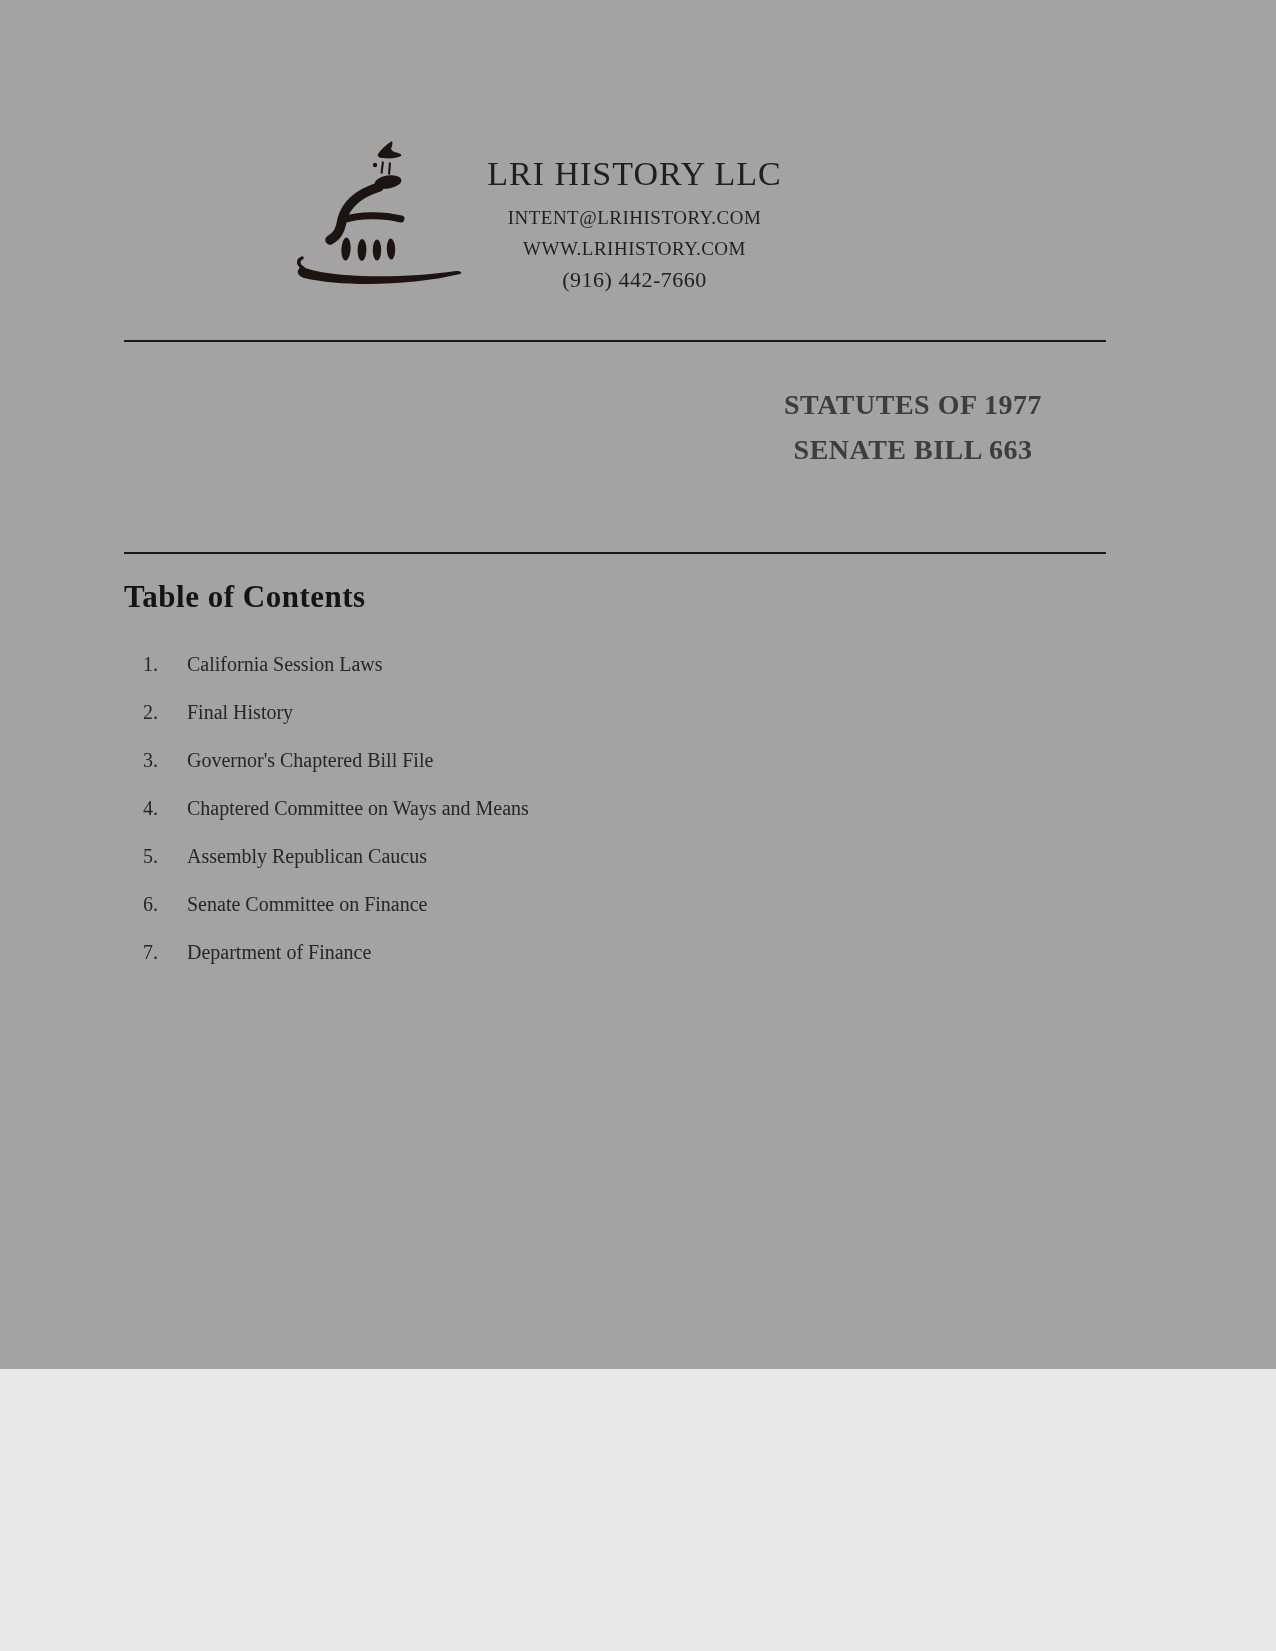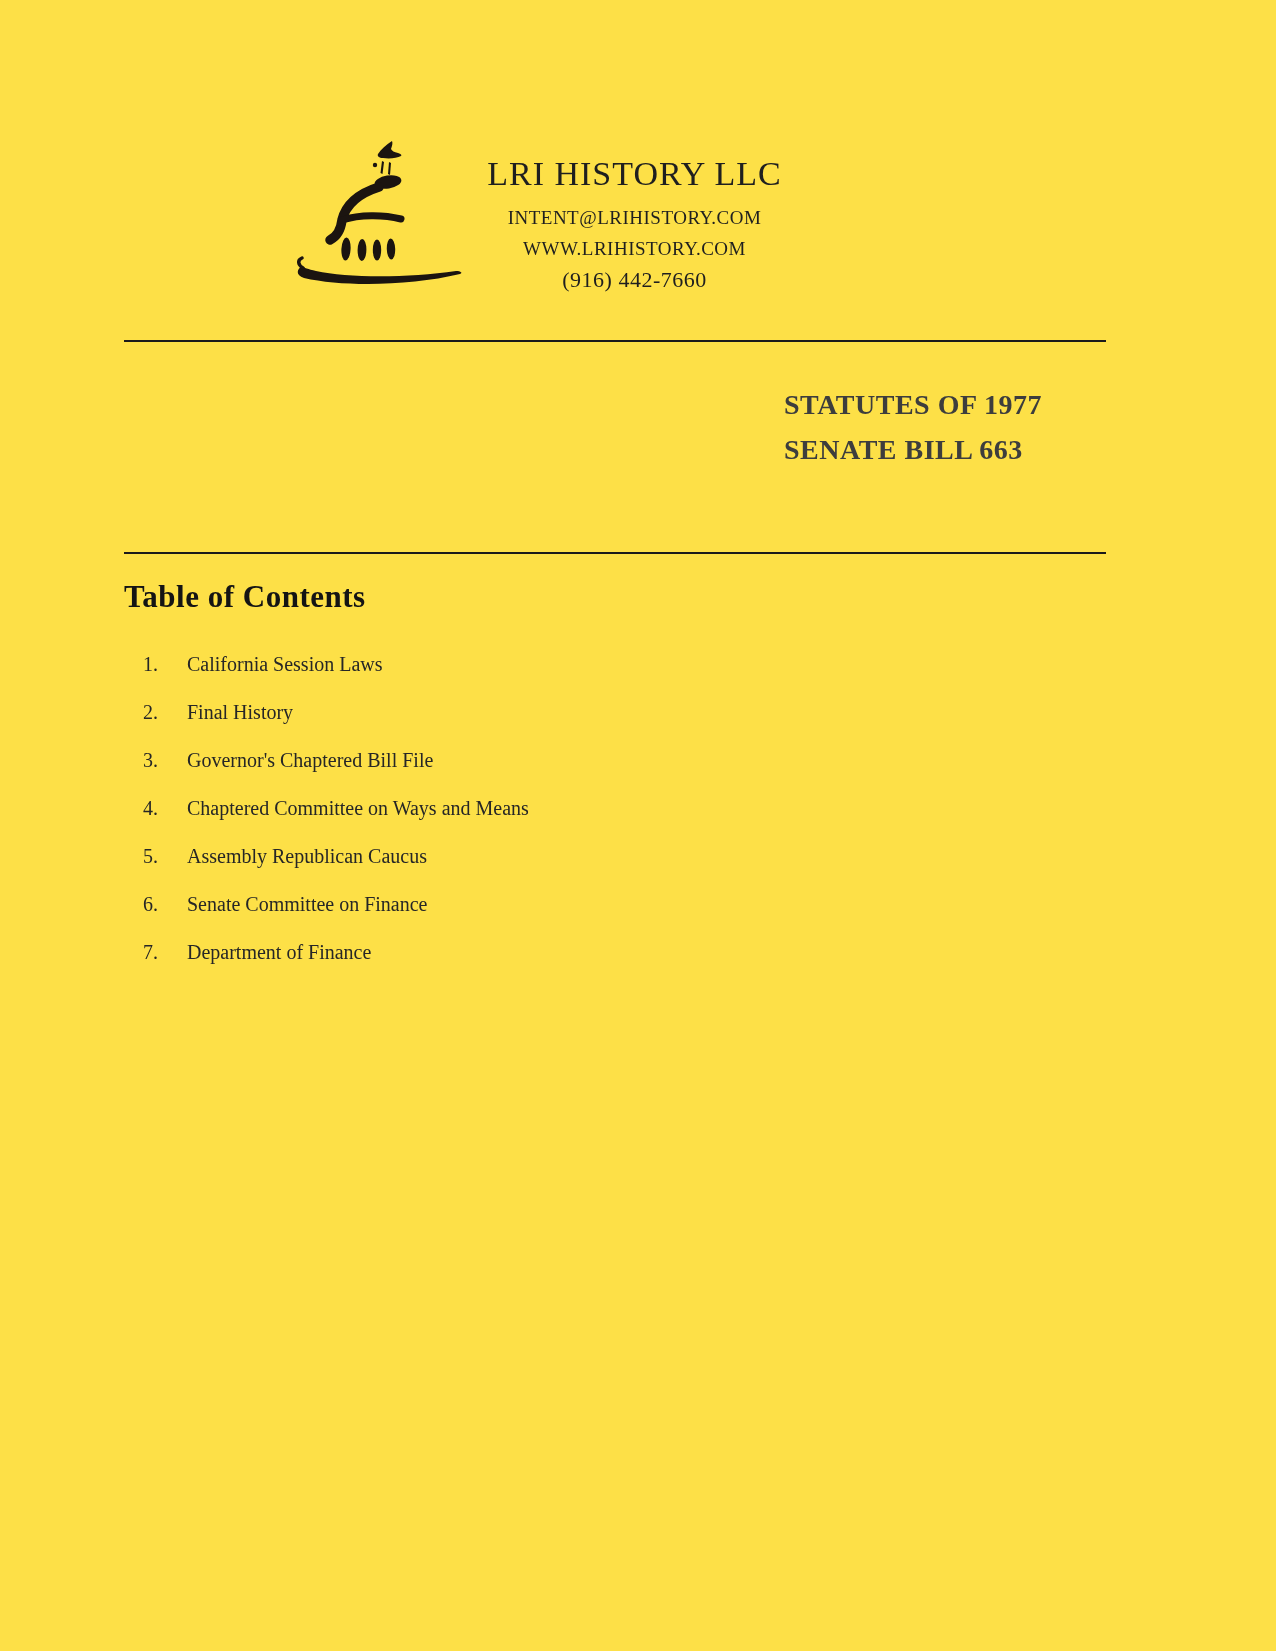--- a/index.html
+++ b/index.html
@@ -3,22 +3,22 @@
 <meta charset="utf-8">
 <style>
   html, body {
     margin: 0;
     padding: 0;
     background: #e8e8e8;
   }
   .page {
     position: relative;
     width: 1276px;
-    height: 1651px;
-    background: #fde047;
+    height: 1369px;
+    background: #a3a3a3;
     font-family: "Liberation Serif", serif;
     overflow: hidden;
     margin: 0 auto;
   }
   .logo {
     position: absolute;
     left: 288px;
     top: 118px;
     width: 182px;
     height: 172px;
@@ -56,21 +56,21 @@
     width: 982px;
     height: 2px;
     background: #1a1a1a;
   }
   .divider-top { top: 340px; }
   .divider-bottom { top: 552px; }
   .reference-block {
     position: absolute;
     top: 382px;
     right: 234px;
-    text-align: left;
+    text-align: center;
     font-weight: bold;
     font-size: 28px;
     line-height: 45px;
     letter-spacing: 0.5px;
     color: #3d3d3d;
   }
   .reference-block div {
     white-space: pre; 
   }
   .toc-title {

